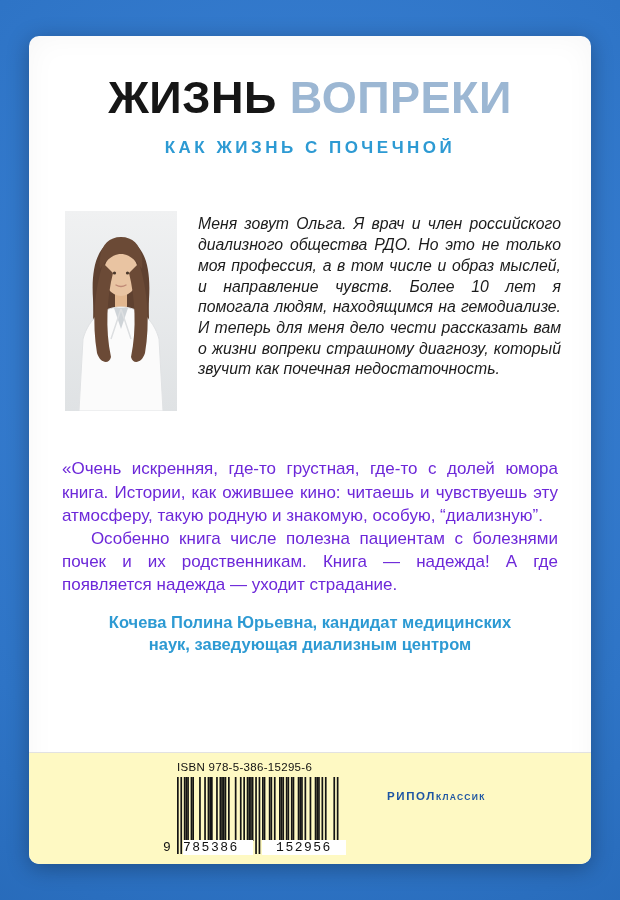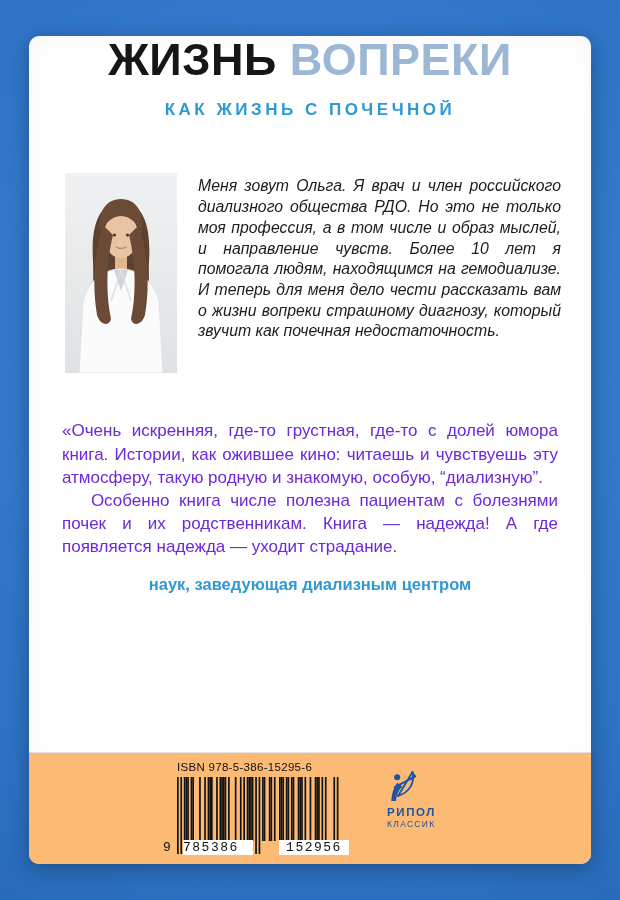--- a/index.html
+++ b/index.html
@@ -13,21 +13,21 @@
     position:absolute; inset:0;
     background: radial-gradient(130% 95% at 50% 38%, #3d84d8 0%, #2e74c6 55%, #2262ae 100%);
   }
   .card {
     position:absolute; left:29px; top:36px; width:562px; height:828px;
     background:#ffffff; border-radius:10px;
     box-shadow:0 4px 22px rgba(0,0,0,.3), inset 0 0 30px rgba(0,0,0,.04);
     overflow:hidden;
   }
   .book-title {
-    text-align:center;
+    margin-top:38px; text-align:center;
     font-size:45px; font-weight:800; letter-spacing:.5px; color:#161616;
     line-height:1.05;
   }
   .book-title .accent { color:#9cb7d3; }
   .subtitle {
     margin-top:13px; text-align:center;
     color:#2d9ad3; font-weight:700; font-size:17px;
     letter-spacing:3.5px; line-height:1.6;
   }
   .intro-row { display:flex; margin:50px 30px 0 36px; gap:21px; }
@@ -43,42 +43,42 @@
     margin:46px 33px 0; font-size:17px; line-height:1.36;
     color:#6d28d9; text-align:justify;
   }
   .review p + p { text-indent:1.7em; }
   .attribution {
     margin-top:15px; text-align:center;
     color:#2d9ad3; font-weight:700; font-size:16.5px; line-height:1.35;
   }
   .footer {
     position:absolute; left:0; right:0; bottom:0; height:112px;
-    border-top:1px solid #e2e2e2; background:#fdba74;
+    border-top:1px solid #e2e2e2; background:#fef9c3;
     display:flex; justify-content:center; align-items:flex-start;
     gap:26px; padding-top:5px;
   }
   .barcode-block { width:200px; padding-left:16px; }
   .isbn { font-size:11.5px; color:#111; letter-spacing:.3px; margin:3px 0 4px 0; }
   .barcode-wrap { position:relative; width:162px; height:90px; }
   #barcode-svg { position:absolute; left:0; top:0; }
   .bc-num {
     position:absolute; top:63px; background:#fff;
     font-family:"Liberation Mono","DejaVu Sans Mono",monospace;
     font-size:13px; color:#111;
   }
   .bc-first { left:-14px; background:transparent; }
   .bc-left  { left:6px;  width:70px; text-align:left; letter-spacing:1.5px; }
-  .bc-right { left:85px; width:70px; text-align:center; letter-spacing:1.5px;margin-left:17px; }
+  .bc-right { left:85px; width:84px; text-align:center; letter-spacing:1.5px; }
   .publisher {
-    display:flex; flex-direction:column; align-items:flex-start;
+    display:flex; flex-direction:row; align-items:flex-end;
     padding-top:8px; color:#1d55a3; width:72px;
   }
   .pub-name1 { font-size:11.5px; font-weight:700; letter-spacing:1.6px; margin-top:4px; color:#1d55a3; }
-  .pub-name2 { font-size:8.5px;  font-weight:400; letter-spacing:1.3px; margin-top:1px; color:#1d55a3; }
+  .pub-name2 { font-size:8.5px;  font-weight:700; letter-spacing:1.3px; margin-top:1px; color:#1d55a3; }
 </style>
 </head>
 <body>
 
 <div class="blue-frame"></div>
 
 <div class="card">
 
   <h1 class="book-title"><span>ЖИЗНЬ</span> <span class="accent">ВОПРЕКИ</span></h1>
 
@@ -113,20 +113,21 @@
     </div>
     <p class="intro">Меня зовут Ольга. Я врач и член российского диализного общества РДО. Но это не только моя профессия, а в том числе и образ мыслей, и направление чувств. Более 10 лет я помогала людям, находящимся на гемодиализе. И теперь для меня дело чести рассказать вам о жизни вопреки страшному диагнозу, который звучит как почечная недостаточность.</p>
   </div>
 
   <div class="review">
     <p>«Очень искренняя, где-то грустная, где-то с долей юмора книга. Истории, как ожившее кино: читаешь и чувствуешь эту атмосферу, такую родную и знакомую, особую, “диализную”.</p>
     <p>Особенно книга числе полезна пациентам с болезнями почек и их родственникам. Книга — надежда! А где появляется надежда — уходит страдание.</p>
   </div>
 
   <div class="attribution">
+    <div>Кочева Полина Юрьевна, кандидат медицинских</div>
     <div>наук, заведующая диализным центром</div>
   </div>
 
   <div class="footer">
     <div class="barcode-block">
       <div class="isbn">ISBN 978-5-386-15295-6</div>
       <div class="barcode-wrap">
         <svg id="barcode-svg" width="161.5" height="77">
             <rect x="0.00" y="0" width="1.7" height="77" fill="#141414"></rect>
             <rect x="3.40" y="0" width="1.7" height="77" fill="#141414"></rect>

